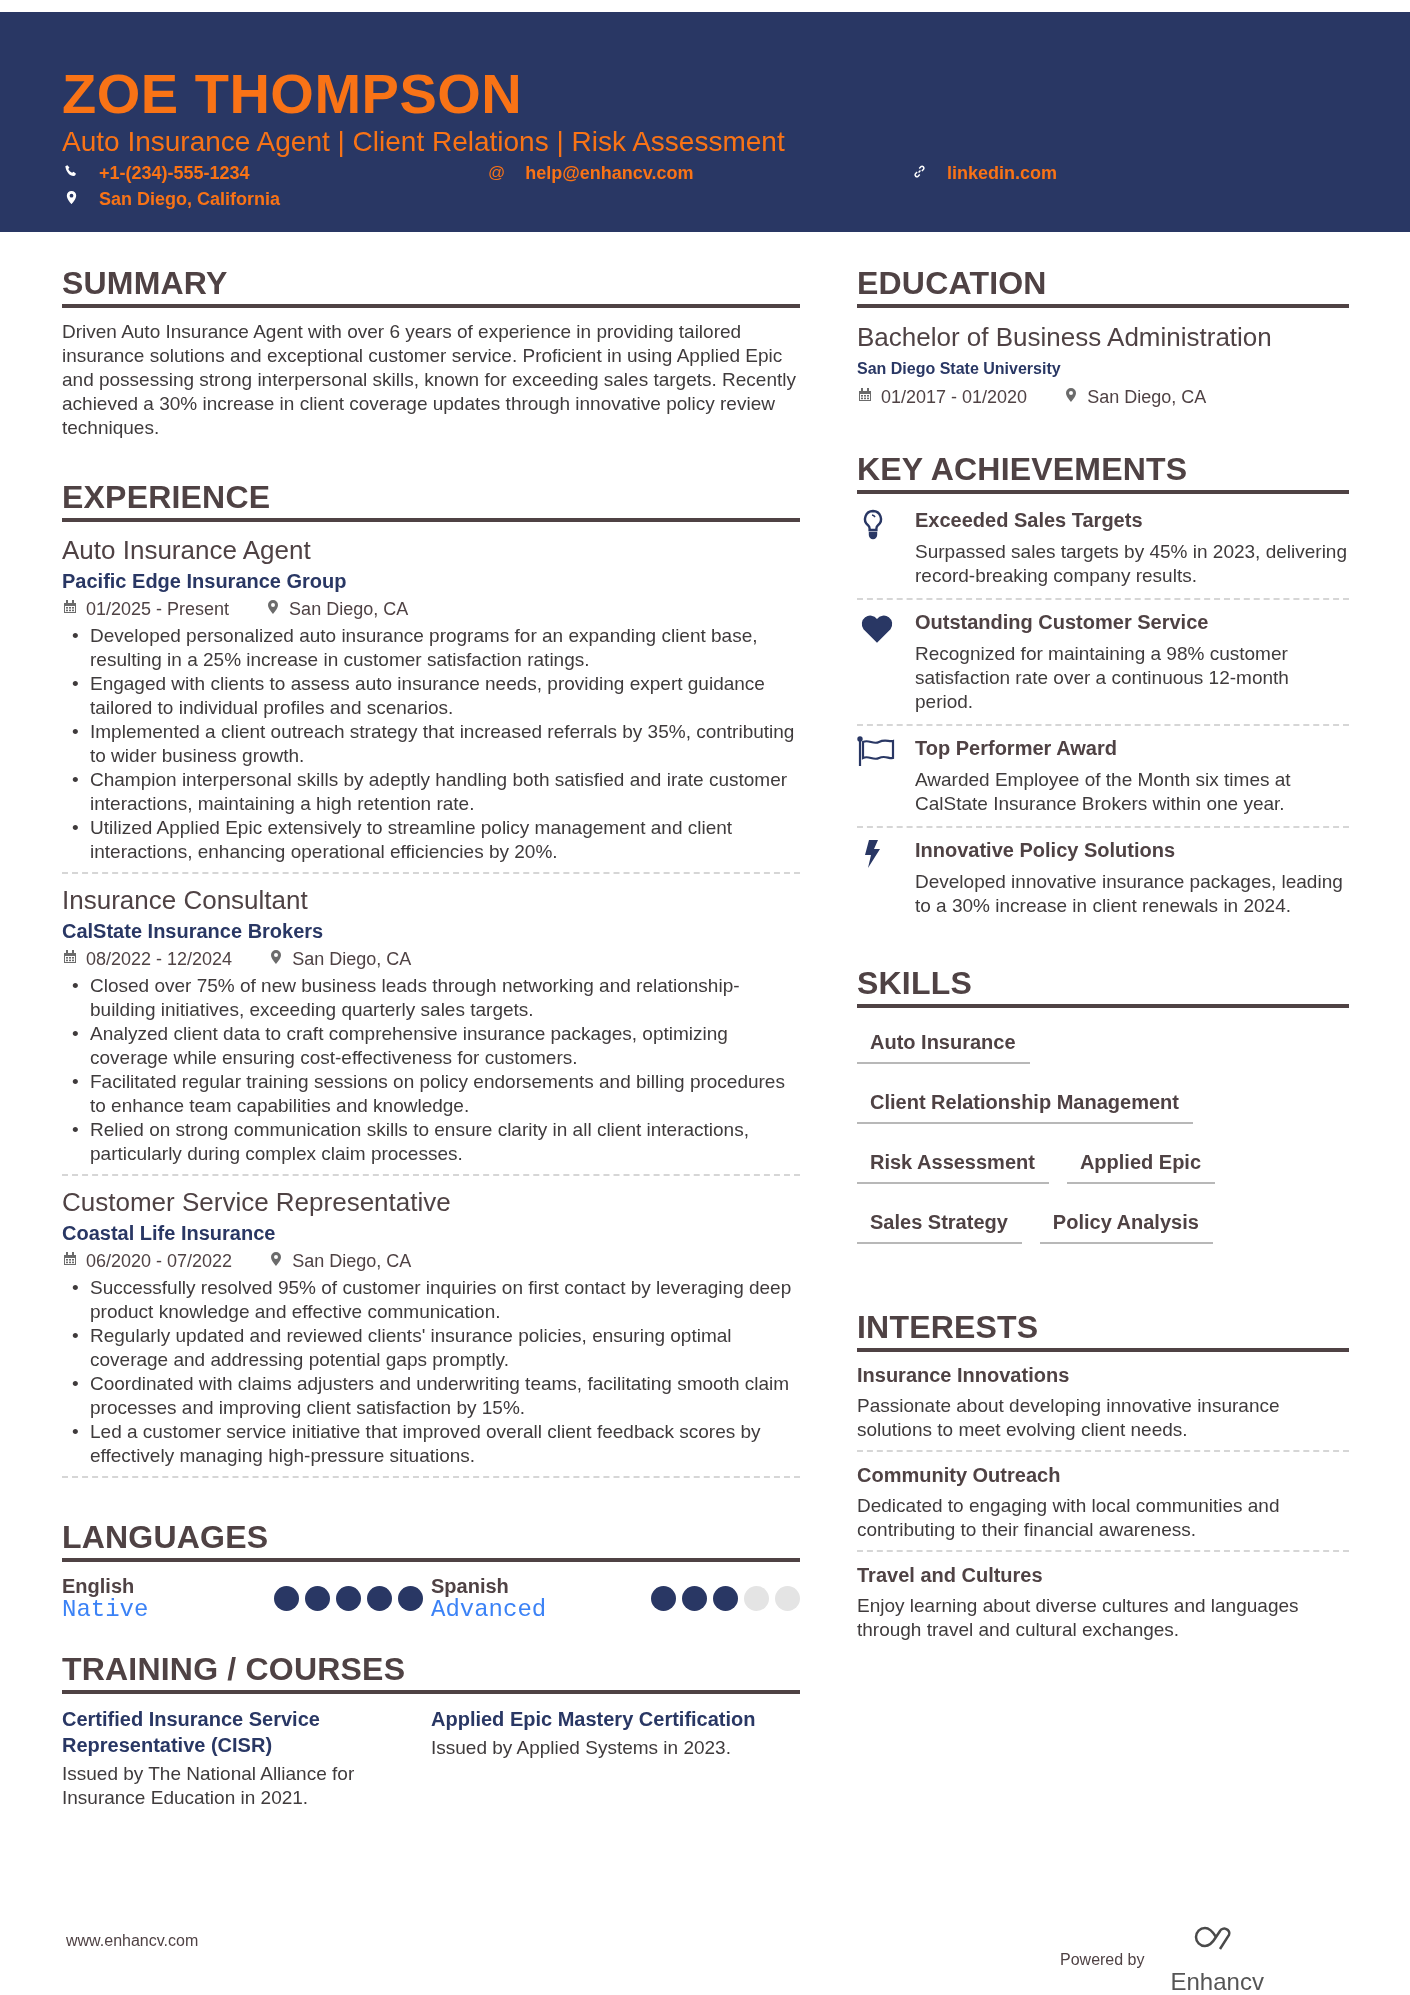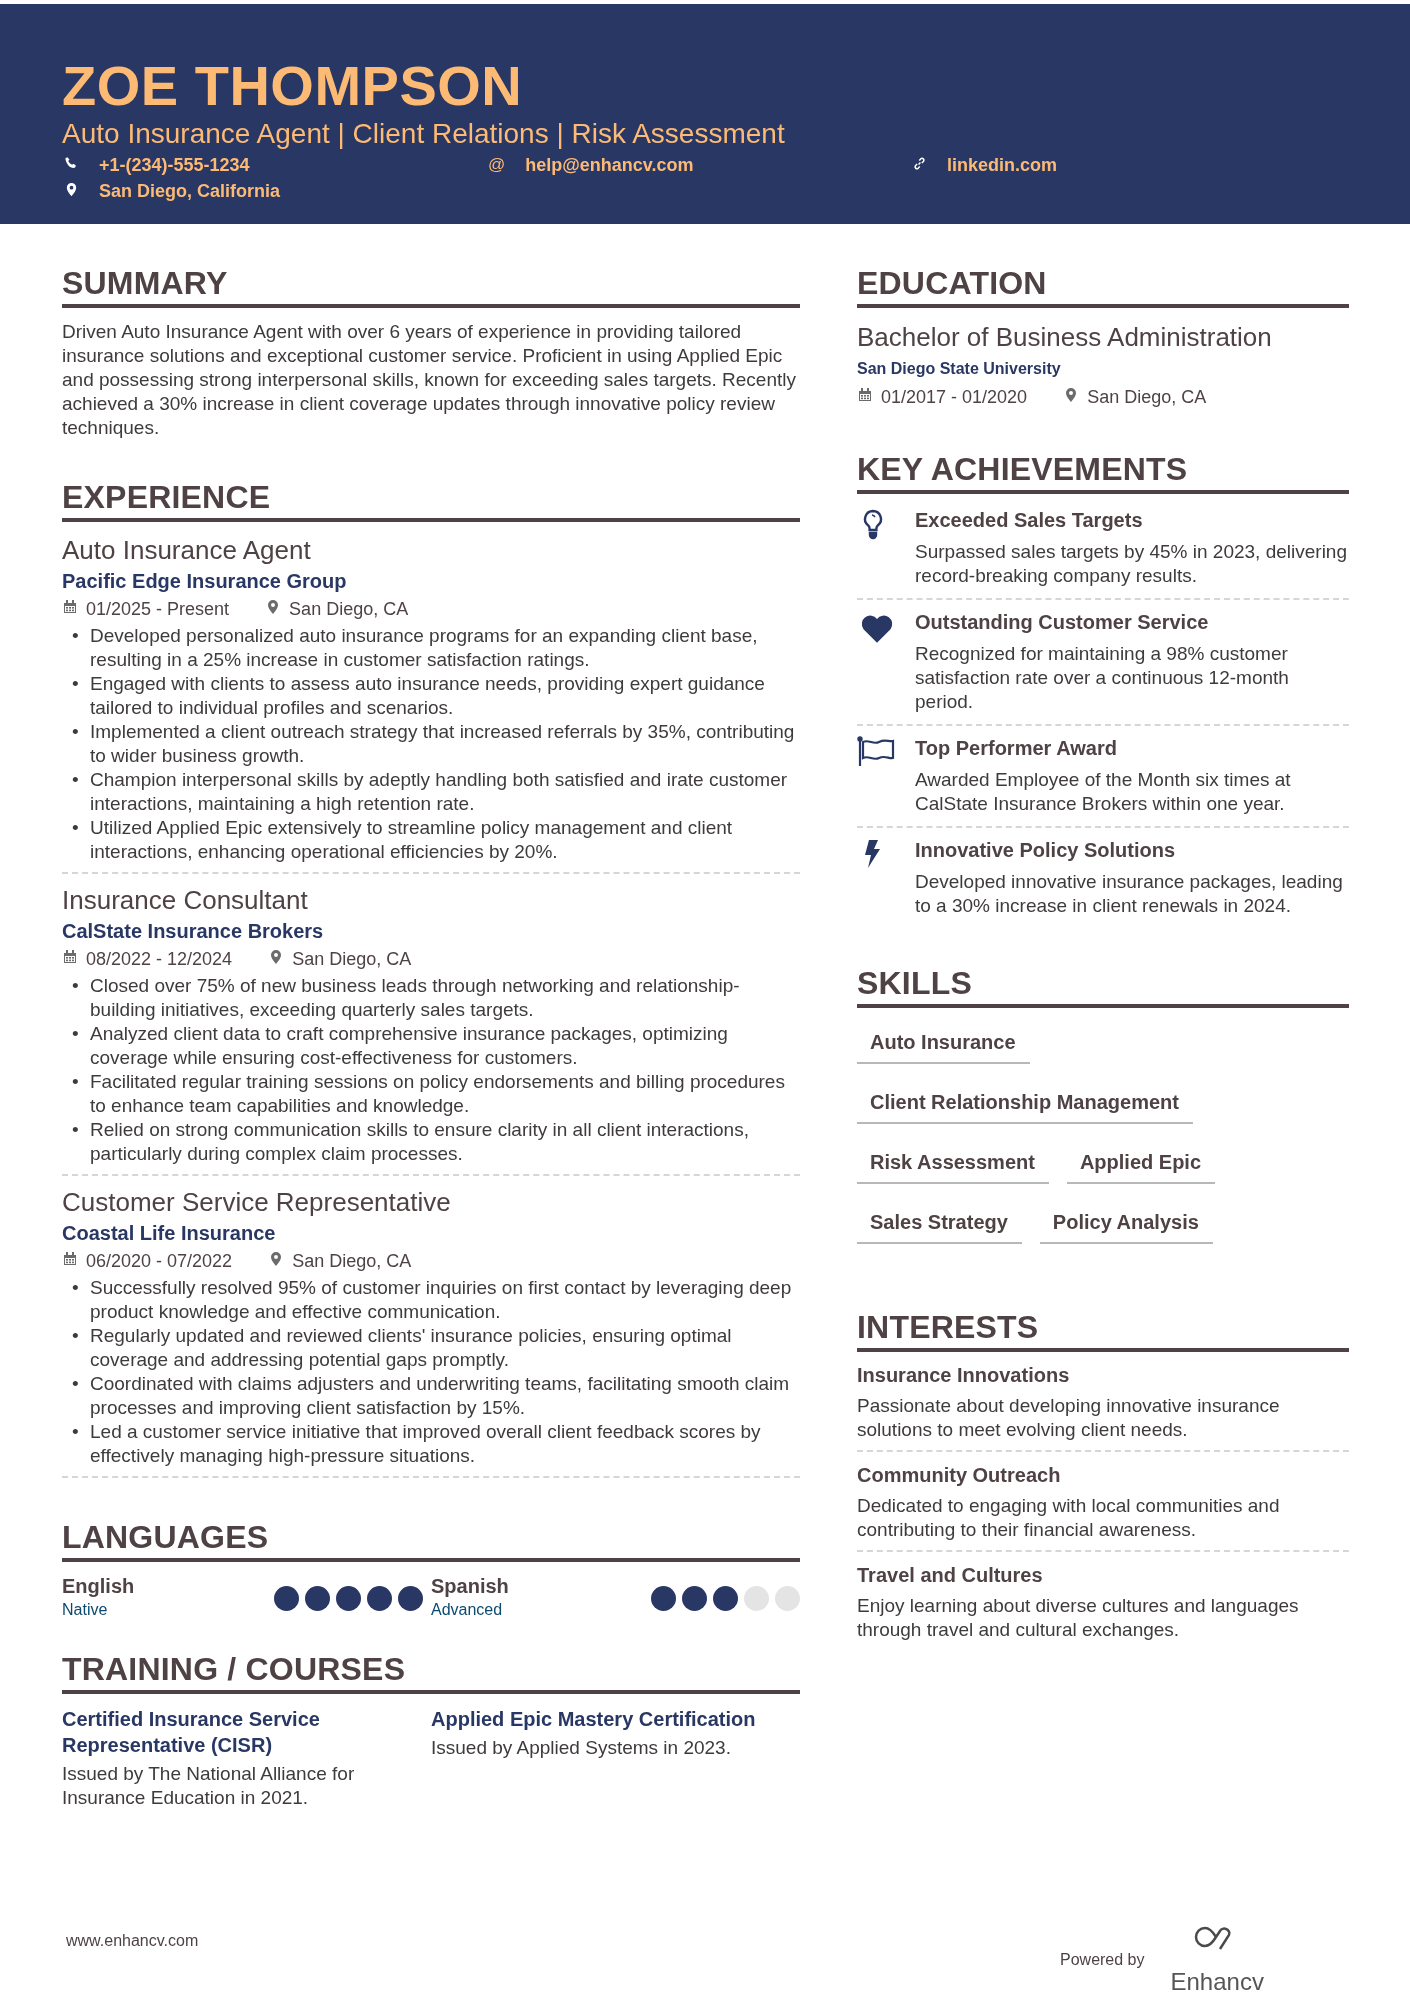--- a/index.html
+++ b/index.html
@@ -1,19 +1,19 @@
 <!DOCTYPE html>
 <html><head>
 <meta charset="utf-8">
 <style>
   * { box-sizing: border-box; margin: 0; padding: 0; }
   html, body { width: 1410px; height: 1995px; background: #ffffff; }
   body { font-family: "Liberation Sans", "DejaVu Sans", sans-serif; color: #3f3b3c; position: relative; overflow: hidden; }
 
-  .header { position: absolute; left: 0; top: 4px; width: 1410px; height: 220px; background: #293764; color: #fdba74; }
+  .header { position: absolute; left: 0; top: 12px; width: 1410px; height: 220px; background: #293764; color: #f97316; }
   .header .name { position: absolute; left: 62px; top: 50px; font-size: 56px; font-weight: bold; letter-spacing: 0.5px; line-height: 64px; }
   .header .title { position: absolute; left: 62px; top: 112px; font-size: 28px; line-height: 36px; }
   .header .contact { position: absolute; font-size: 18px; font-weight: bold; line-height: 22px; display: flex; align-items: center; gap: 20px; }
   .header .contact svg { width: 15px; height: 15px; fill: #fff; }
 
   .section-title { font-size: 32px; font-weight: bold; color: #4f4244; letter-spacing: 0.2px; line-height: 38px; padding-bottom: 2px; border-bottom: 4px solid #4f4244; margin-bottom: 12px; }
 
   .left { position: absolute; left: 62px; top: 264px; width: 738px; }
   .right { position: absolute; left: 857px; top: 264px; width: 492px; }
 
@@ -26,21 +26,21 @@
   .meta { font-size: 18px; color: #4f4244; display: flex; align-items: center; gap: 8px; line-height: 26px; }
   .meta svg { width: 16px; height: 16px; fill: #6b6b6b; }
   .meta .gap { width: 20px; }
   ul.bullets { list-style: none; margin-top: 2px; }
   ul.bullets li { position: relative; padding-left: 28px; font-size: 19px; line-height: 24px; color: #3f3b3c; }
   ul.bullets li::before { content: "•"; position: absolute; left: 10px; top: 0; }
 
   .langs { display: flex; margin-bottom: 28px; }
   .lang { width: 390px; display: flex; justify-content: space-between; align-items: center; padding-right: 0; }
   .lang-name { font-size: 20px; font-weight: bold; color: #4f4244; line-height: 24px; }
-  .lang-level { font-size: 16px; color: #0c4a6e; line-height: 24px; }
+  .lang-level { font-size: 24px; color: #3b82f6; line-height: 24px; font-family: Liberation Mono, monospace; }
   .dots { display: flex; gap: 6px; margin-right: 8px; }
   .dot { width: 25px; height: 25px; border-radius: 50%; background: #293764; }
   .dot.off { background: #e4e4e4; }
 
   .courses { display: flex; }
   .course { width: 390px; padding-right: 20px; }
   .course-title { font-size: 20px; font-weight: bold; color: #293764; line-height: 26px; }
   .course-desc { font-size: 19px; color: #3f3b3c; line-height: 24px; margin-top: 4px; }
 
   .degree { font-size: 26px; color: #4f4244; line-height: 34px; }

